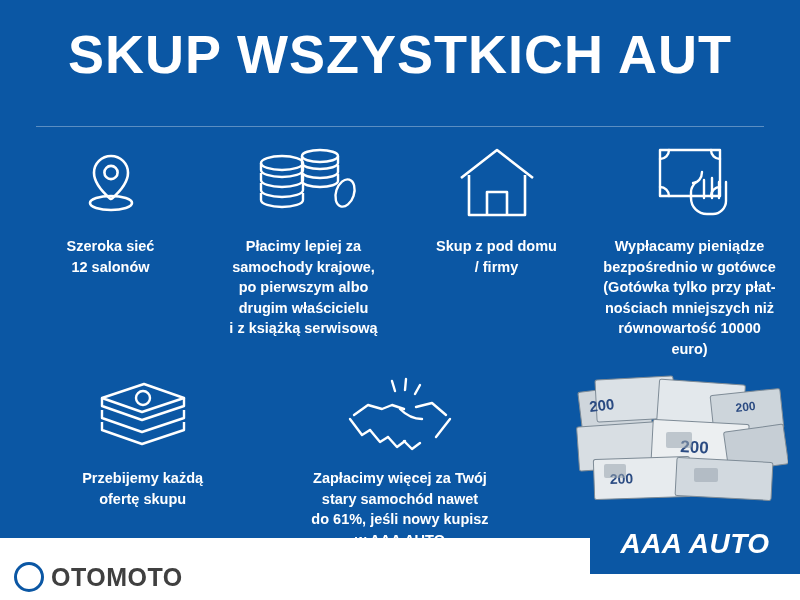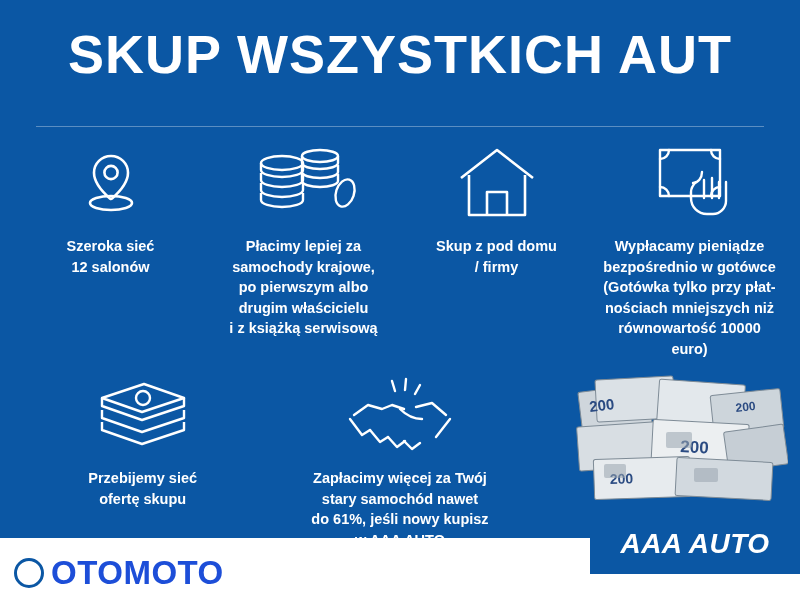--- a/index.html
+++ b/index.html
@@ -84,23 +84,23 @@
     display: flex;
     align-items: center;
     gap: 7px;
   }
   .otomoto-mark {
     width: 30px; height: 30px;
     border: 3px solid #0b57a4;
     border-radius: 50%;
   }
   .otomoto-text {
-    font-size: 33px;
+    font-size: 25px;
     font-weight: bold;
-    color: #1d4ed8;
+    color: #404040;
     letter-spacing: 0.5px;
   }
   .aaa-badge {
     position: absolute;
     right: 0; bottom: 26px;
     width: 210px; height: 46px;
     background: #0b57a4;
     display: flex;
     align-items: flex-start;
     justify-content: center;
@@ -198,21 +198,21 @@
     <div class="cell">
       <div class="icon-wrap">
         <svg width="110" height="78" viewBox="0 0 110 78" fill="none" stroke="#ffffff" stroke-width="2.4" stroke-linejoin="round">
           <path d="M14 22 56 8l40 14-42 14z"></path>
           <circle cx="55" cy="22" r="7"></circle>
           <path d="M14 22v8l40 14 42-14v-8"></path>
           <path d="M14 34v8l40 14 42-14v-8"></path>
           <path d="M14 46v8l40 14 42-14v-8"></path>
         </svg>
       </div>
-      <div class="cell-text">Przebijemy sieć
+      <div class="cell-text">Przebijemy każdą
 ofertę skupu</div>
     </div>
 
     <div class="cell">
       <div class="icon-wrap">
         <svg width="112" height="80" viewBox="0 0 112 80" fill="none" stroke="#ffffff" stroke-width="2.4" stroke-linecap="round" stroke-linejoin="round">
           <path d="M48 6l3 10M62 4l-1 11M76 10l-5 9"></path>
           <path d="M10 40l14-10 14 4 10-4 12 4"></path>
           <path d="M6 44l12 16 8-5"></path>
           <path d="M26 55l10 12 8-5"></path>

